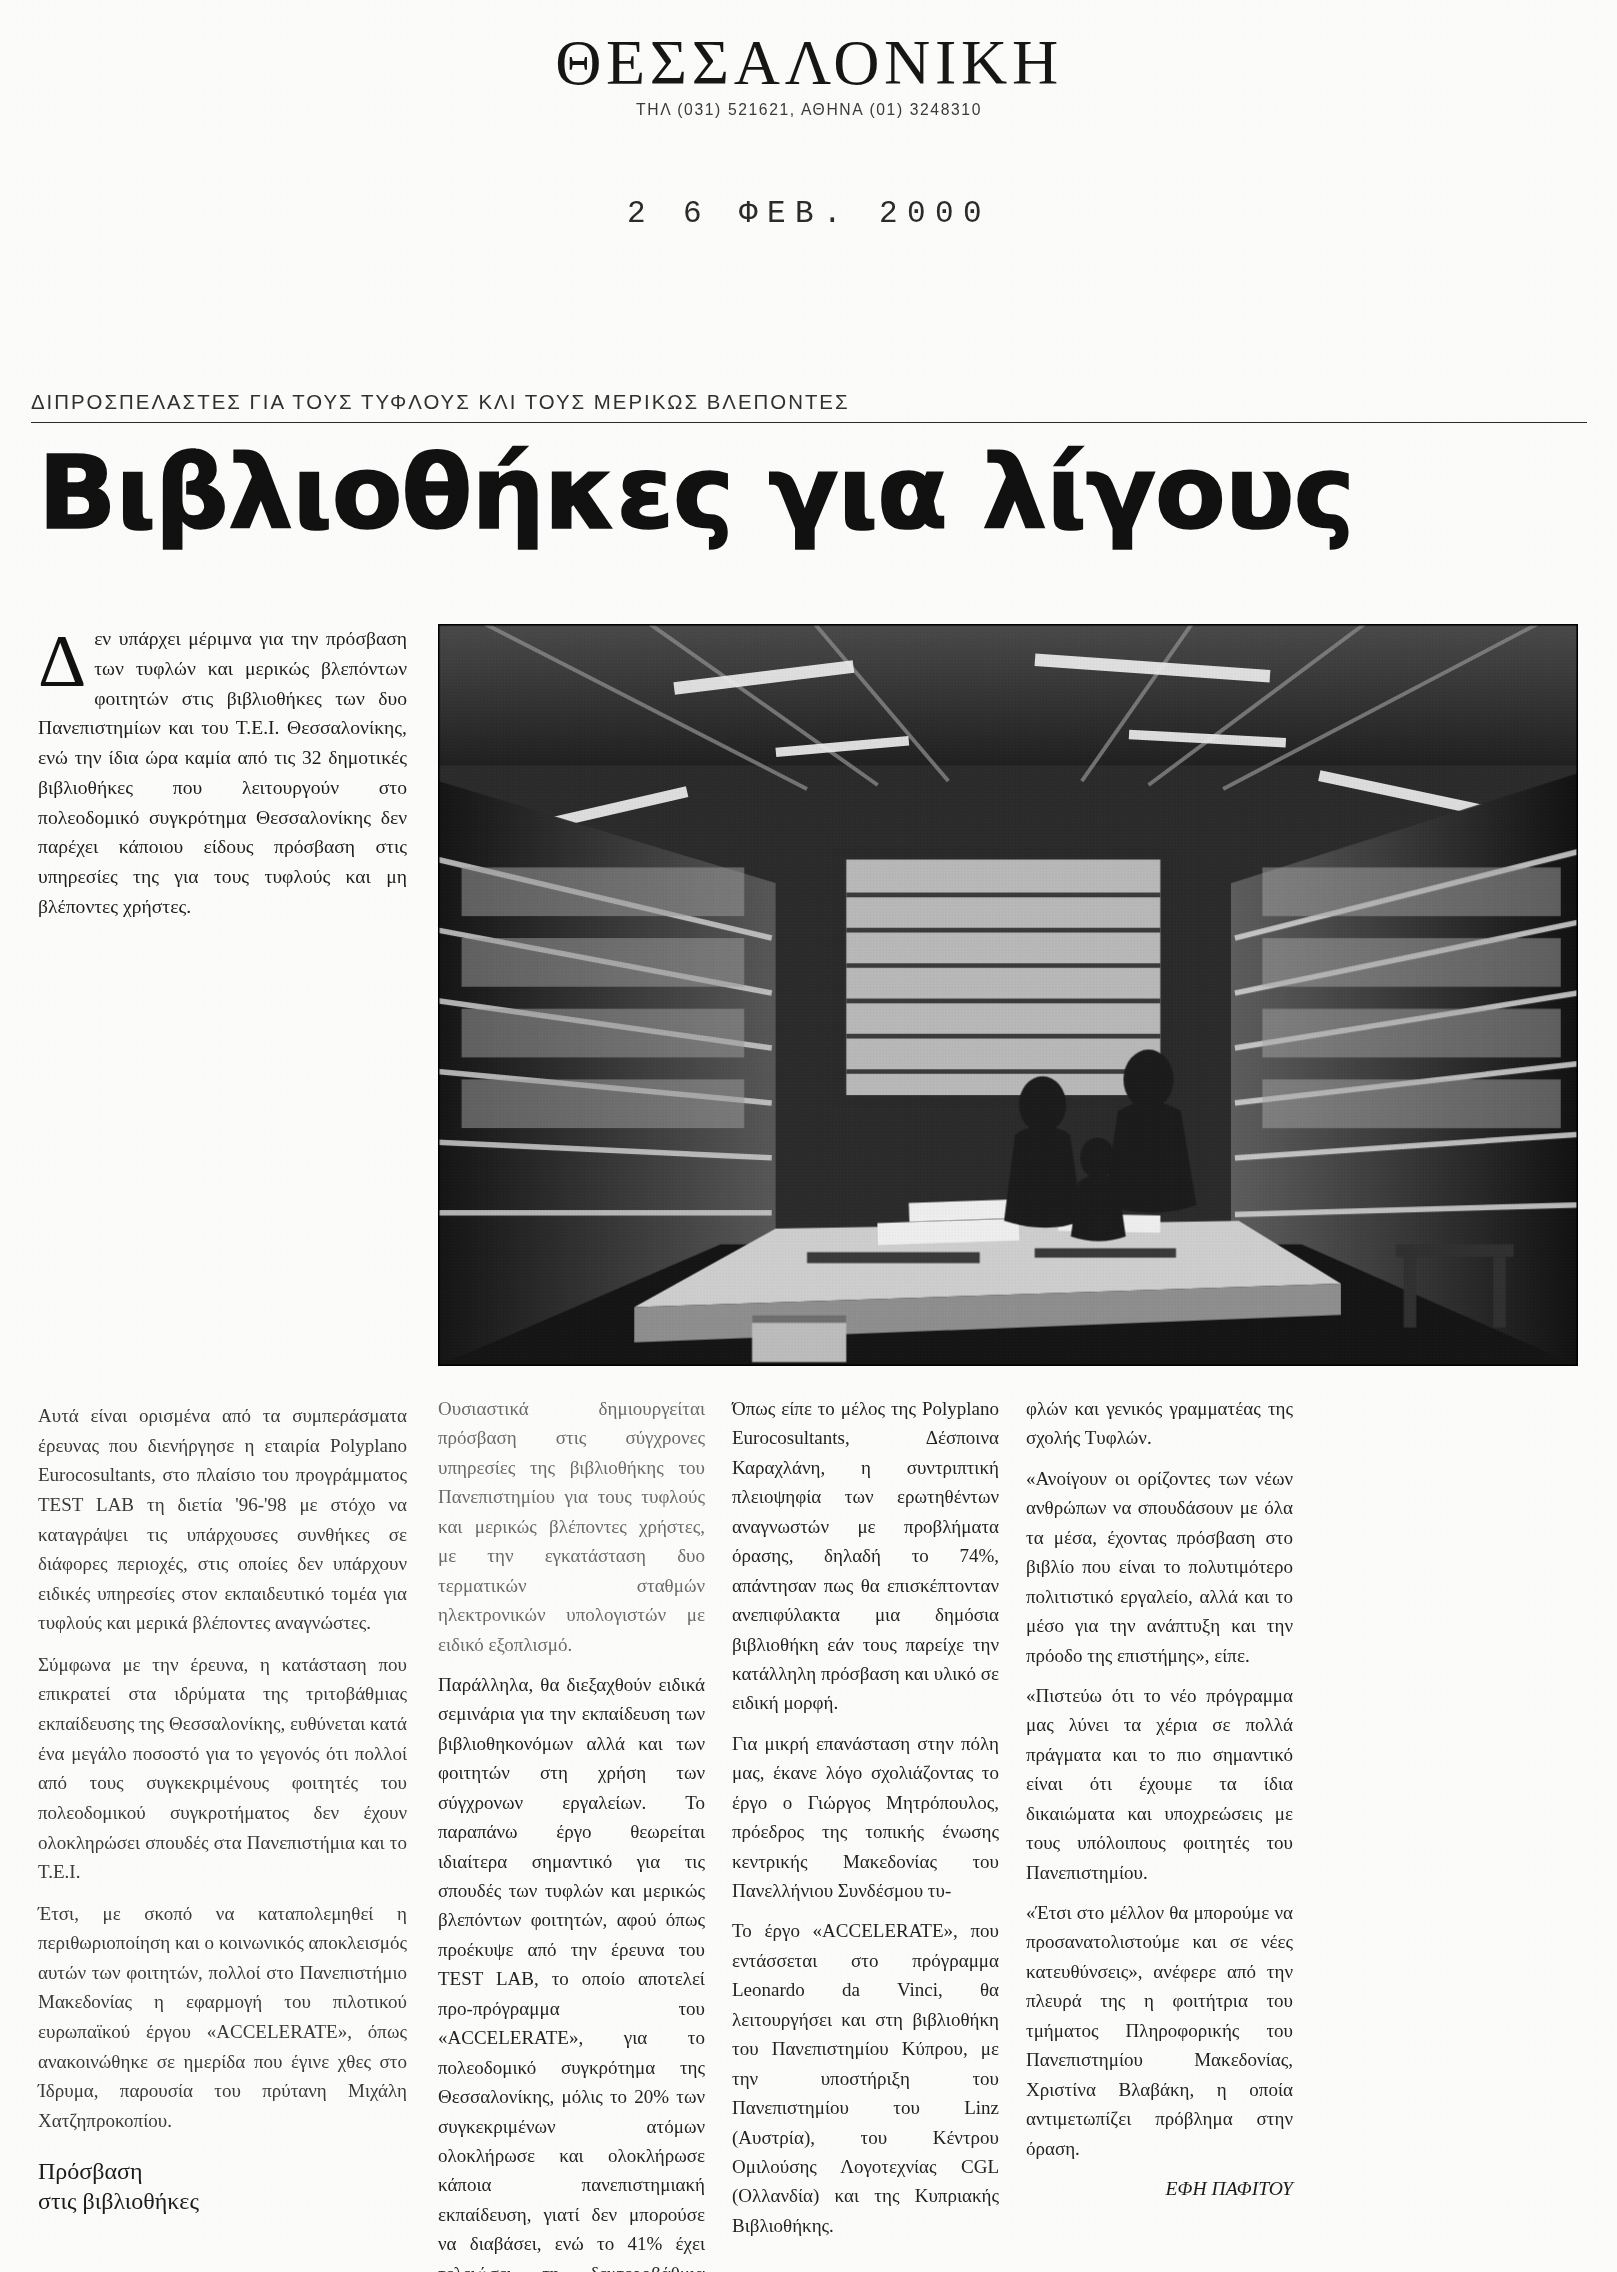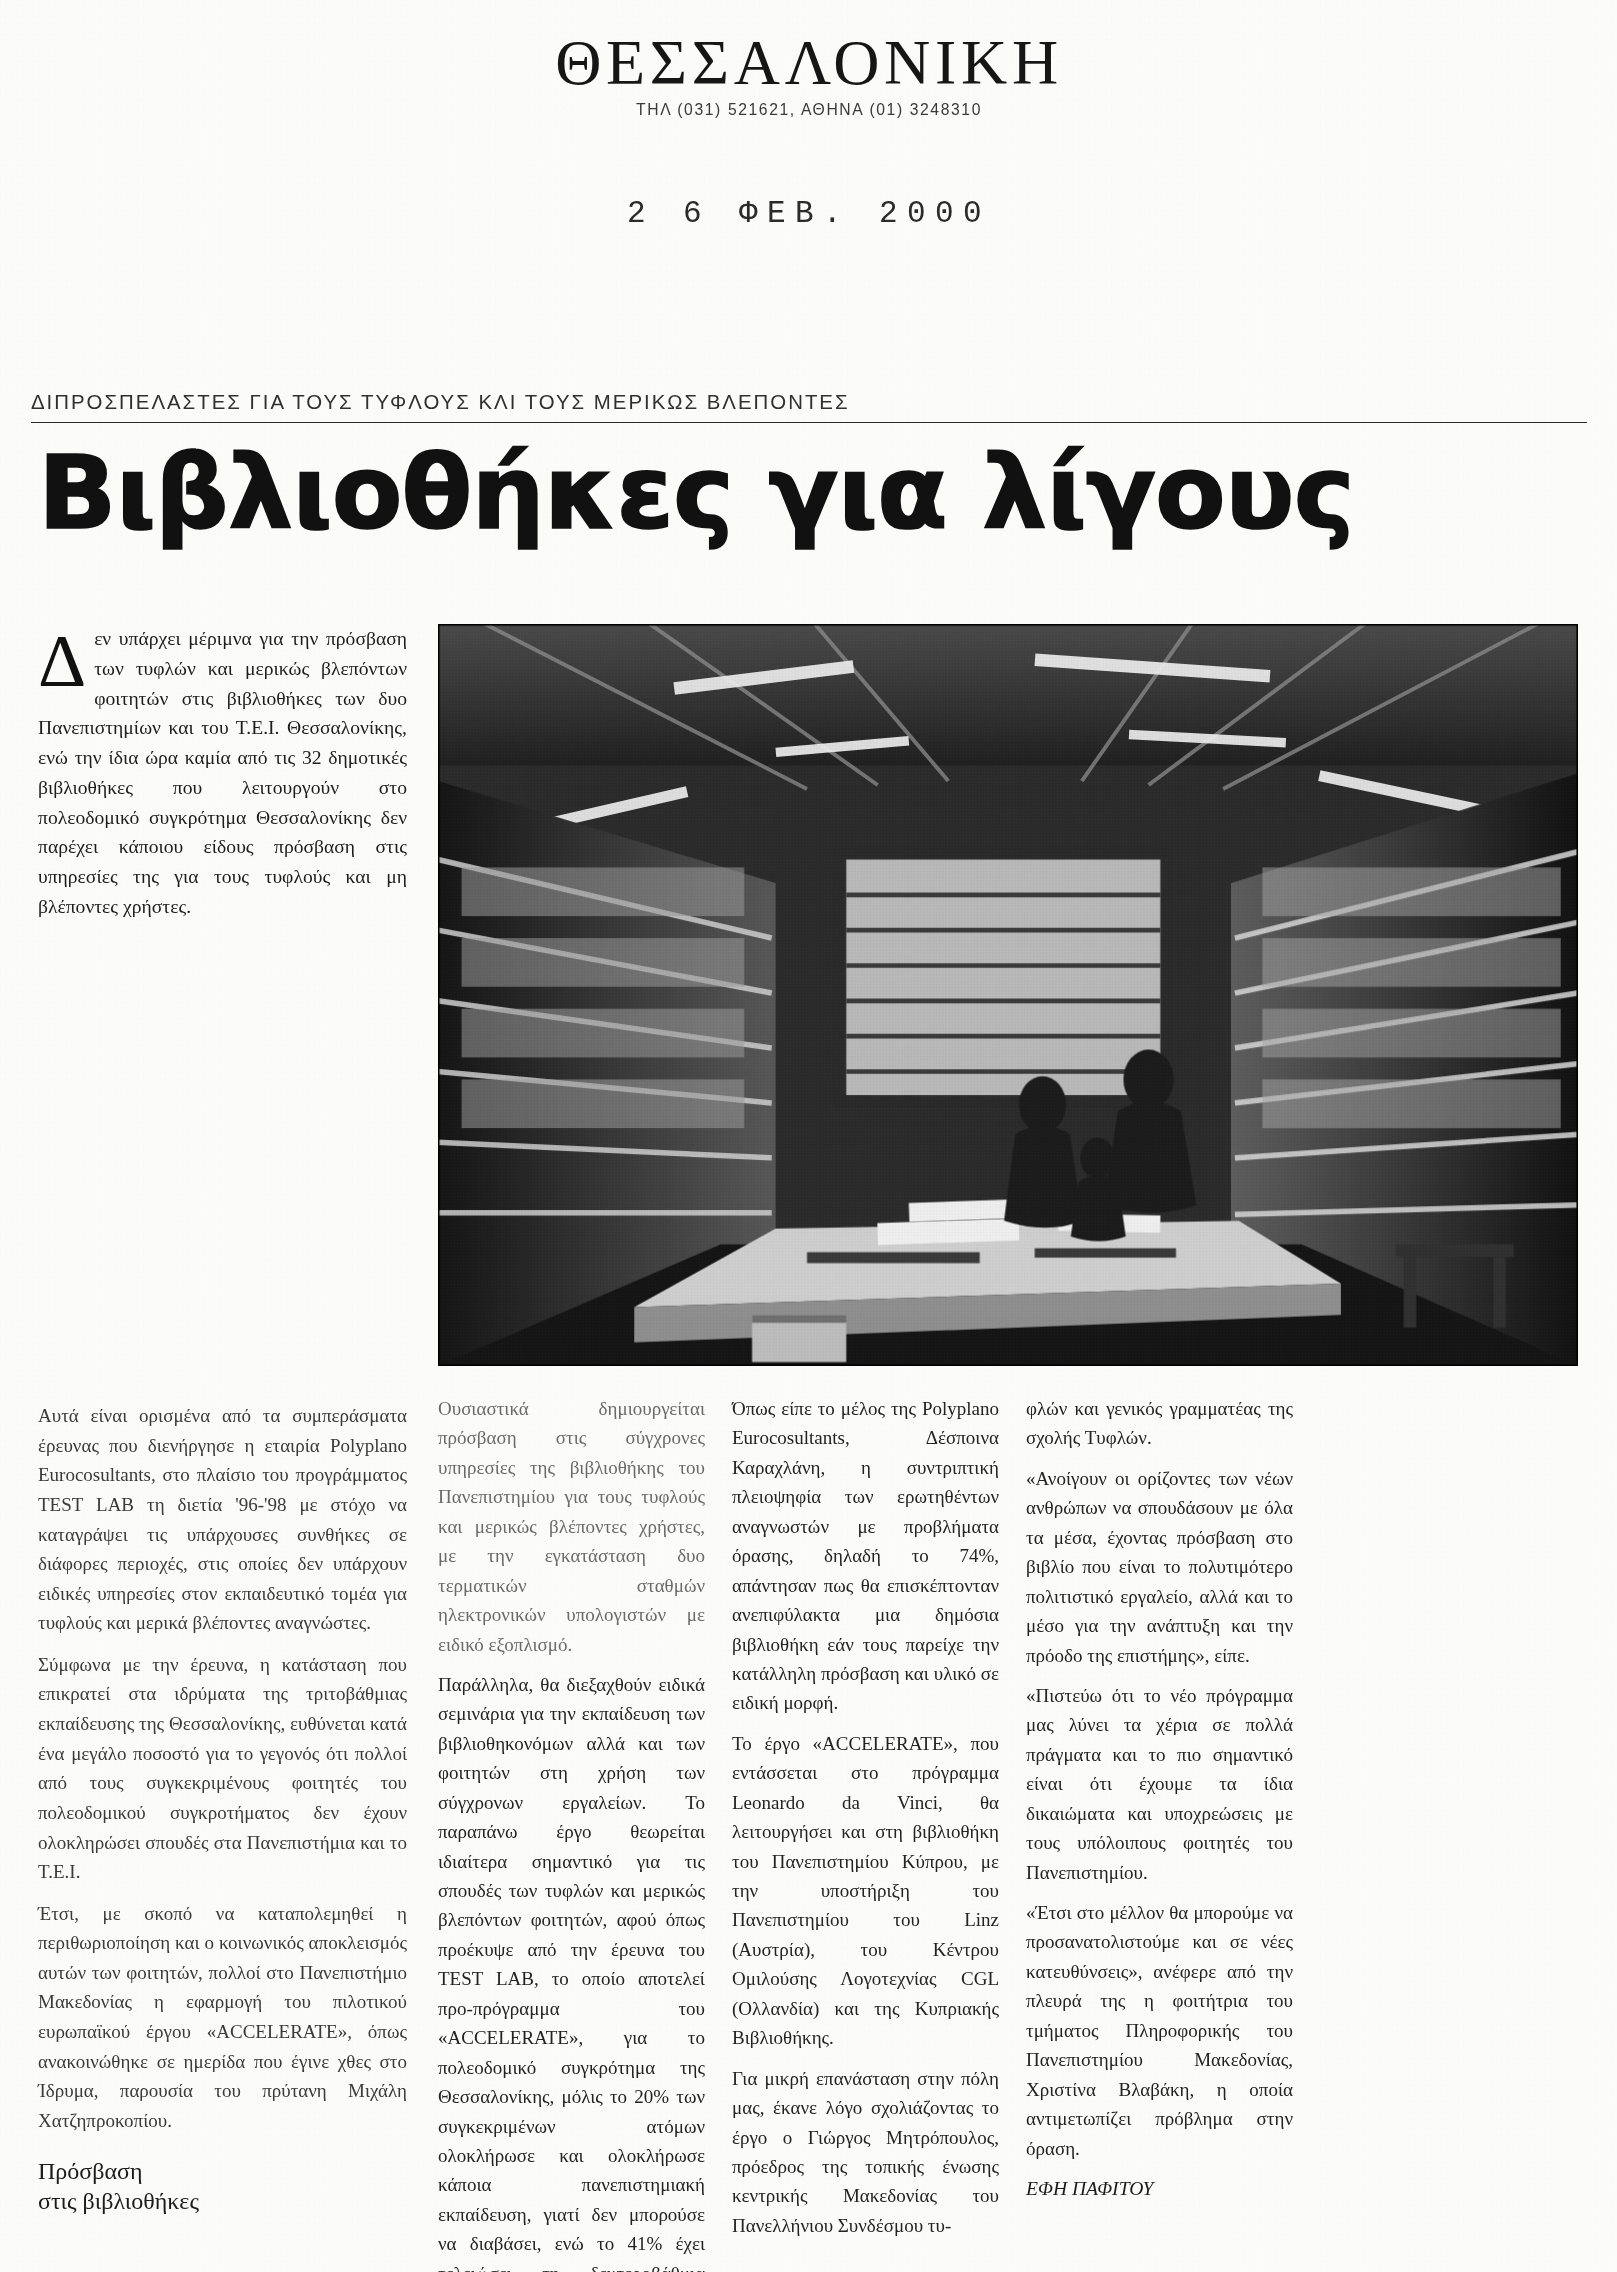--- a/index.html
+++ b/index.html
@@ -180,20 +180,21 @@
   .col-intro-lower p { margin: 0 0 11.8px 0; }
   .subhead {
     margin-top: 20.4px;
     font-size: 24px;
     line-height: 1.25;
     color: #1b1b1b;
     font-family: "Liberation Serif", serif;
   }
   .byline {
     margin-top: 3px;
+    text-align: right;
     font-style: italic;
     font-size: 19.6px;
     color: #1b1b1b;
   }
   .tail-line { color:#6a6a6a; }
 </style>
 </head>
 <body>
 
 <div class="page">
@@ -362,22 +363,22 @@
 
     <div class="lower-cols">
 
       <div class="lower-col">
         <p><span class="tail-line">Ουσιαστικά δημιουργείται πρόσβαση στις σύγχρονες υπηρεσίες της βιβλιοθήκης του Πανεπιστημίου για τους τυφλούς και μερικώς βλέποντες χρήστες, με την εγκατάσταση δυο τερματικών σταθμών ηλεκτρονικών υπολογιστών με ειδικό εξοπλισμό.</span></p>
         <p>Παράλληλα, θα διεξαχθούν ειδικά σεμινάρια για την εκπαίδευση των βιβλιοθηκονόμων αλλά και των φοιτητών στη χρήση των σύγχρονων εργαλείων. Το παραπάνω έργο θεωρείται ιδιαίτερα σημαντικό για τις σπουδές των τυφλών και μερικώς βλεπόντων φοιτητών, αφού όπως προέκυψε από την έρευνα του TEST LAB, το οποίο αποτελεί προ-πρόγραμμα του «ACCELERATE», για το πολεοδομικό συγκρότημα της Θεσσαλονίκης, μόλις το 20% των συγκεκριμένων ατόμων ολοκλήρωσε και ολοκλήρωσε κάποια πανεπιστημιακή εκπαίδευση, γιατί δεν μπορούσε να διαβάσει, ενώ το 41% έχει τελειώσει τη δευτεροβάθμια εκπαίδευση.</p>
       </div>
 
       <div class="lower-col">
         <p>Όπως είπε το μέλος της Polyplano Eurocosultants, Δέσποινα Καραχλάνη, η συντριπτική πλειοψηφία των ερωτηθέντων αναγνωστών με προβλήματα όρασης, δηλαδή το 74%, απάντησαν πως θα επισκέπτονταν ανεπιφύλακτα μια δημόσια βιβλιοθήκη εάν τους παρείχε την κατάλληλη πρόσβαση και υλικό σε ειδική μορφή.</p>
+        <p>Για μικρή επανάσταση στην πόλη μας, έκανε λόγο σχολιάζοντας το έργο ο Γιώργος Μητρόπουλος, πρόεδρος της τοπικής ένωσης κεντρικής Μακεδονίας του Πανελλήνιου Συνδέσμου τυ-</p>
         <p>Το έργο «ACCELERATE», που εντάσσεται στο πρόγραμμα Leonardo da Vinci, θα λειτουργήσει και στη βιβλιοθήκη του Πανεπιστημίου Κύπρου, με την υποστήριξη του Πανεπιστημίου του Linz (Αυστρία), του Κέντρου Ομιλούσης Λογοτεχνίας CGL (Ολλανδία) και της Κυπριακής Βιβλιοθήκης.</p>
-        <p>Για μικρή επανάσταση στην πόλη μας, έκανε λόγο σχολιάζοντας το έργο ο Γιώργος Μητρόπουλος, πρόεδρος της τοπικής ένωσης κεντρικής Μακεδονίας του Πανελλήνιου Συνδέσμου τυ-</p>
       </div>
 
       <div class="lower-col">
         <p>φλών και γενικός γραμματέας της σχολής Τυφλών.</p>
         <p>«Ανοίγουν οι ορίζοντες των νέων ανθρώπων να σπουδάσουν με όλα τα μέσα, έχοντας πρόσβαση στο βιβλίο που είναι το πολυτιμότερο πολιτιστικό εργαλείο, αλλά και το μέσο για την ανάπτυξη και την πρόοδο της επιστήμης», είπε.</p>
         <p>«Πιστεύω ότι το νέο πρόγραμμα μας λύνει τα χέρια σε πολλά πράγματα και το πιο σημαντικό είναι ότι έχουμε τα ίδια δικαιώματα και υποχρεώσεις με τους υπόλοιπους φοιτητές του Πανεπιστημίου.</p>
         <p>«Έτσι στο μέλλον θα μπορούμε να προσανατολιστούμε και σε νέες κατευθύνσεις», ανέφερε από την πλευρά της η φοιτήτρια του τμήματος Πληροφορικής του Πανεπιστημίου Μακεδονίας, Χριστίνα Βλαβάκη, η οποία αντιμετωπίζει πρόβλημα στην όραση.</p>
         <div class="byline">ΕΦΗ ΠΑΦΙΤΟΥ</div>
       </div>
 

